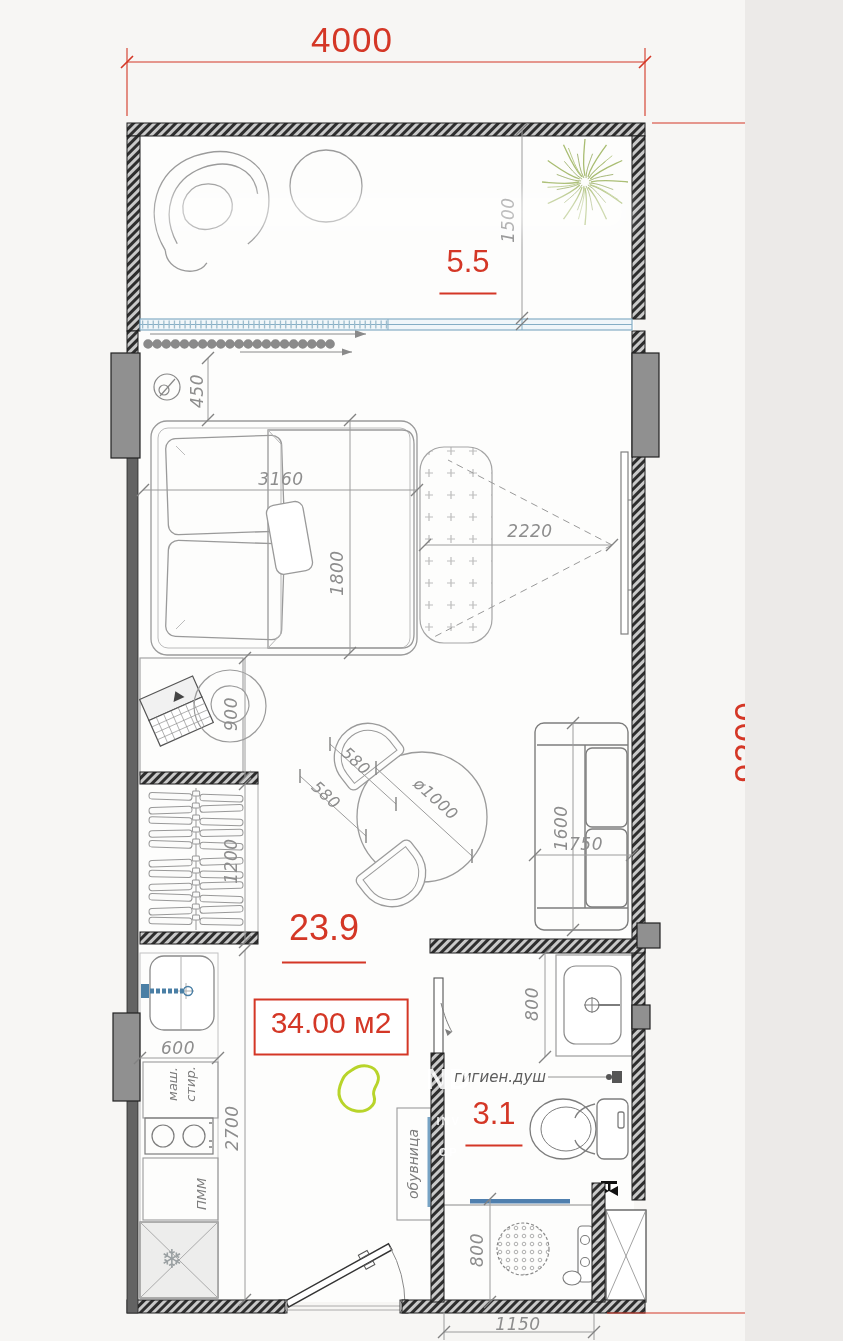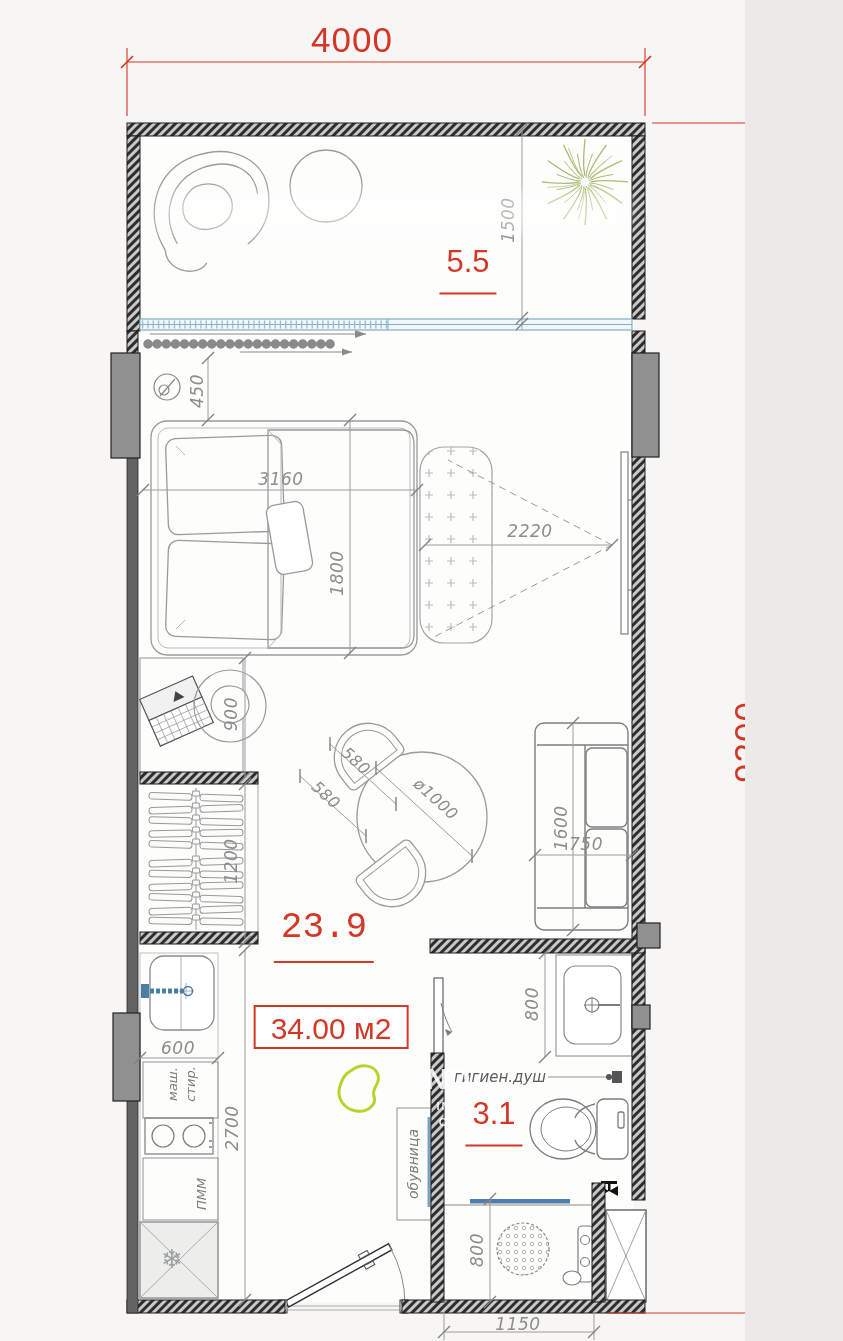--- a/index.html
+++ b/index.html
@@ -8,30 +8,30 @@
   .floor{position:absolute;left:138px;top:134px;width:496px;height:1168px;background:#fdfdfc;}
   svg.draw{position:absolute;left:0;top:0;}
   .lbl{position:absolute;white-space:nowrap;transform:translate(-50%,-50%);}
   .dim{font:italic 17px "DejaVu Sans",sans-serif;color:#8d8d8d;letter-spacing:.5px;}
   .dim.v{transform:translate(-50%,-50%) rotate(-90deg);}
   .dim.r42{transform:translate(-50%,-50%) rotate(42deg);font-size:16px;}
   .red-main{font:400 35px "Liberation Sans",sans-serif;color:#d43726;letter-spacing:1px;}
   .red-main.v{transform:translate(-50%,-50%) rotate(-90deg);}
   .area{font:400 31px "Liberation Sans",sans-serif;color:#d43726;
         border-bottom:2.5px solid #d43726;padding:0 7px 13px;}
-  .area.big{font-size:36px;font-family:Liberation Mono, monospace;}
+  .area.big{font-size:36px;}
   .total-box{border:2px solid #d43726;color:#d43726;font:400 30px "Liberation Sans",sans-serif;
-        padding:5px 15px 1px;background:rgba(255,255,255,.85);}
+        padding:5px 15px 14px;background:rgba(255,255,255,.85);}
   .small-label{font:italic 13px "DejaVu Sans",sans-serif;color:#7d7d7d;}
   .small-label.v{transform:translate(-50%,-50%) rotate(-90deg);}
   .hyg{font:italic 15px "DejaVu Sans",sans-serif;color:#5d5d5d;}
   .snow{font:26px "DejaVu Sans",sans-serif;color:#9aa0a2;}
   .watermark{position:absolute;color:rgba(255,255,255,.88);line-height:1;text-align:center;}
   .wm-big{font:700 30px "Liberation Sans",sans-serif;letter-spacing:1px;}
-  .wm-small{font:700 11px "Liberation Sans",sans-serif;letter-spacing:2px;margin-top:4px;}
+  .wm-small{font:700 11px "Liberation Sans",sans-serif;letter-spacing:2px;margin-top:19px;}
   .wm-blur{position:absolute;left:158px;top:192px;width:470px;height:40px;
         background:rgba(255,255,255,.45);filter:blur(9px);border-radius:10px;}
 </style>
 </head>
 <body>
 
 <div class="plan">
   <div class="floor"></div>
 
   <svg class="draw" width="843" height="1341" viewBox="0 0 843 1341">

